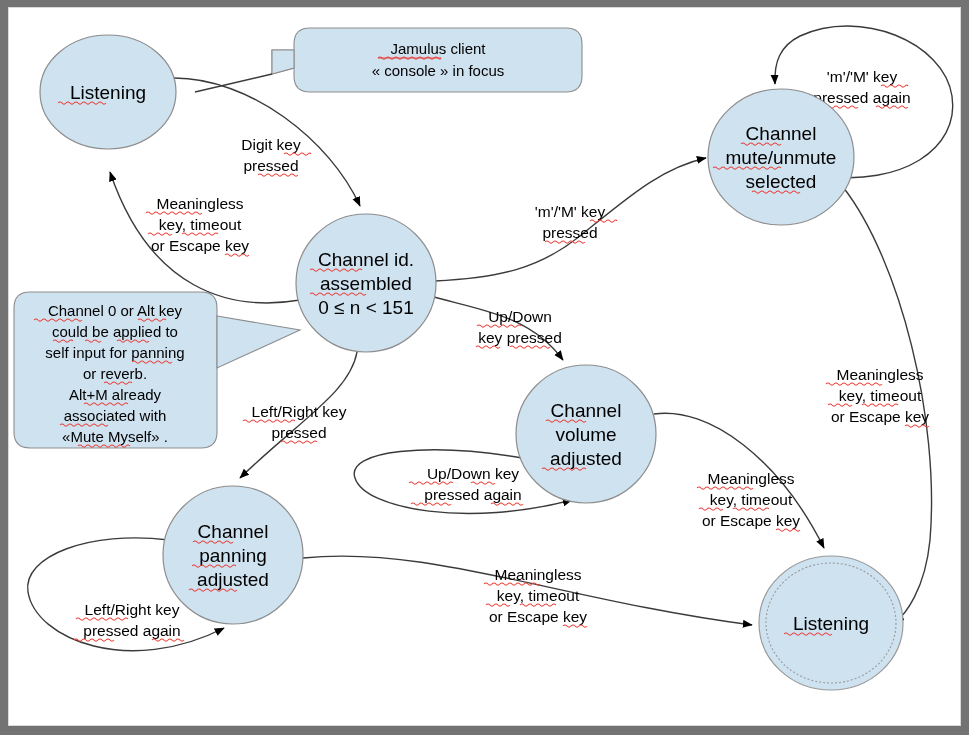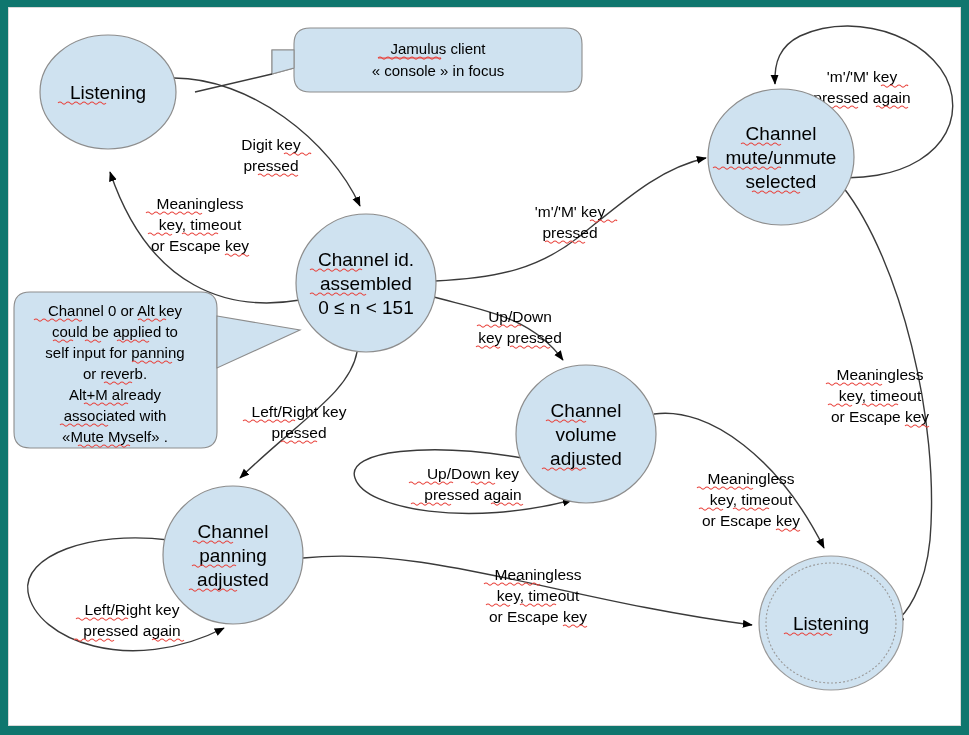--- a/index.html
+++ b/index.html
@@ -8,21 +8,21 @@
     padding: 0;
     background: #ffffff;
   }
   body {
     font-family: "Liberation Sans", sans-serif;
   }
   #canvas {
     position: relative;
     width: 969px;
     height: 735px;
-    background: #0f766e;
+    background: #737373;
     box-sizing: border-box;
     overflow: hidden;
   }
   #frame {
     position: absolute;
     left: 8px;
     top: 7px;
     width: 953px;
     height: 719px;
     border: 1px solid #d9d9d9;

